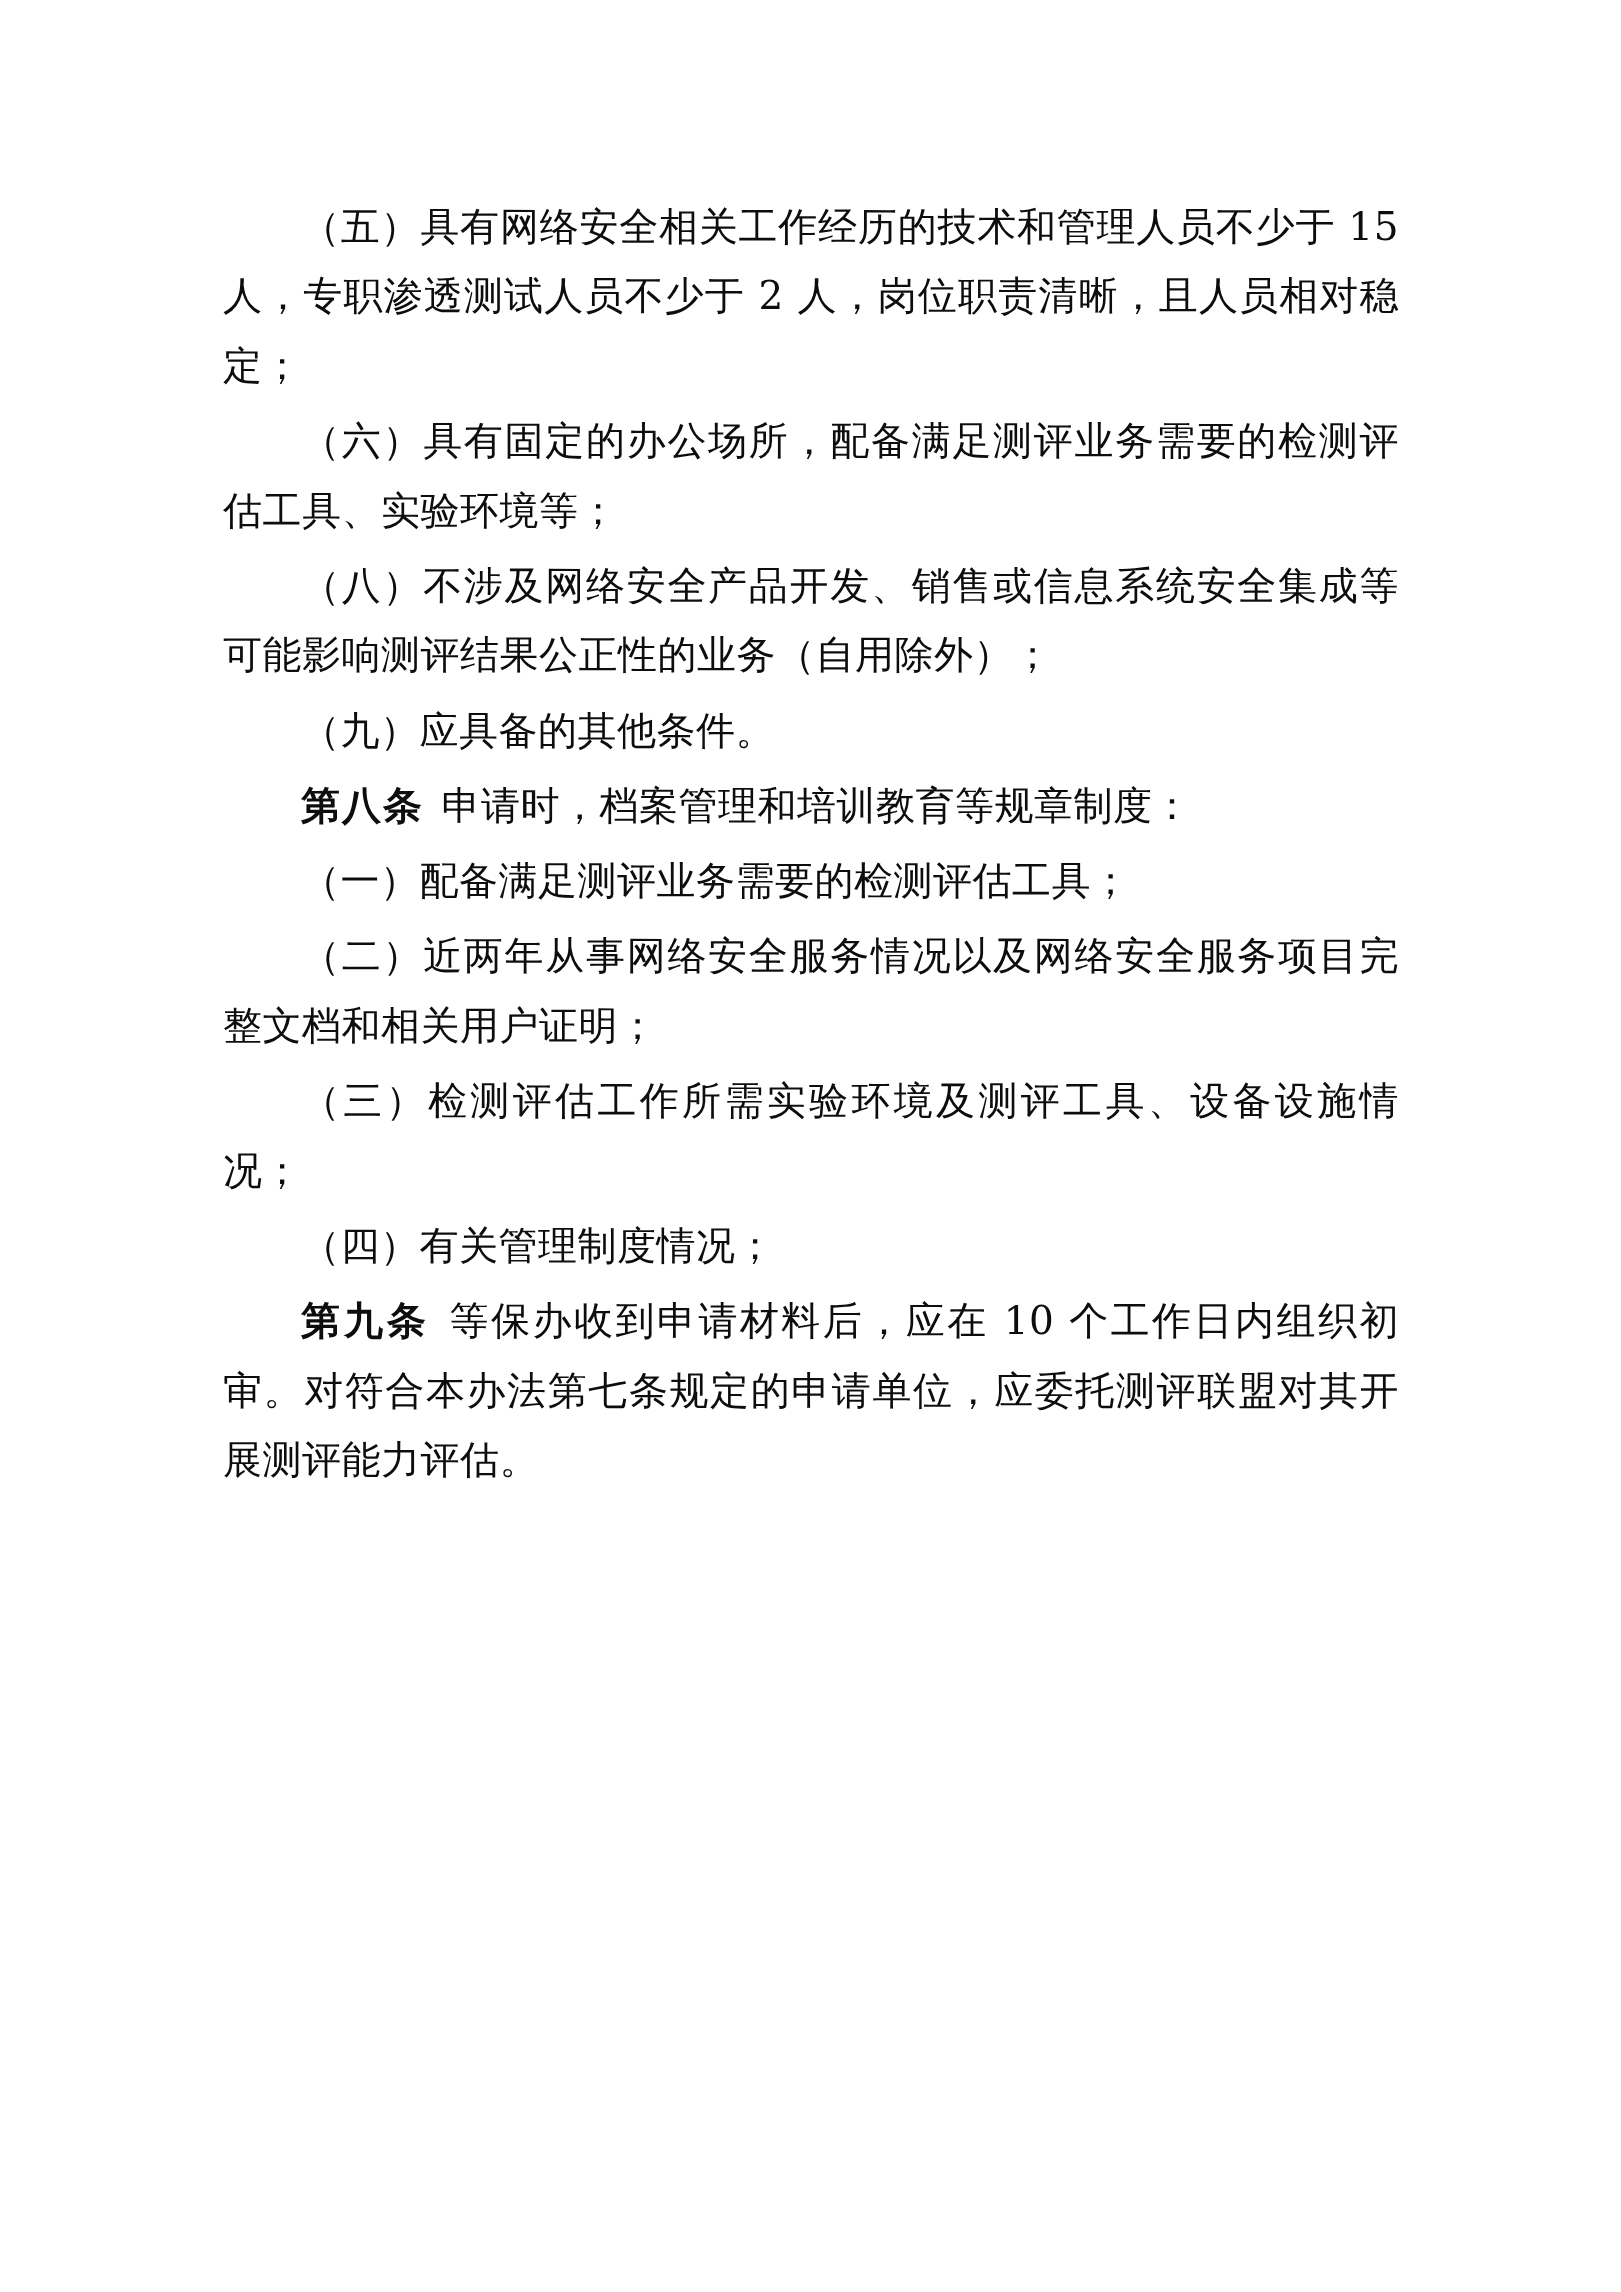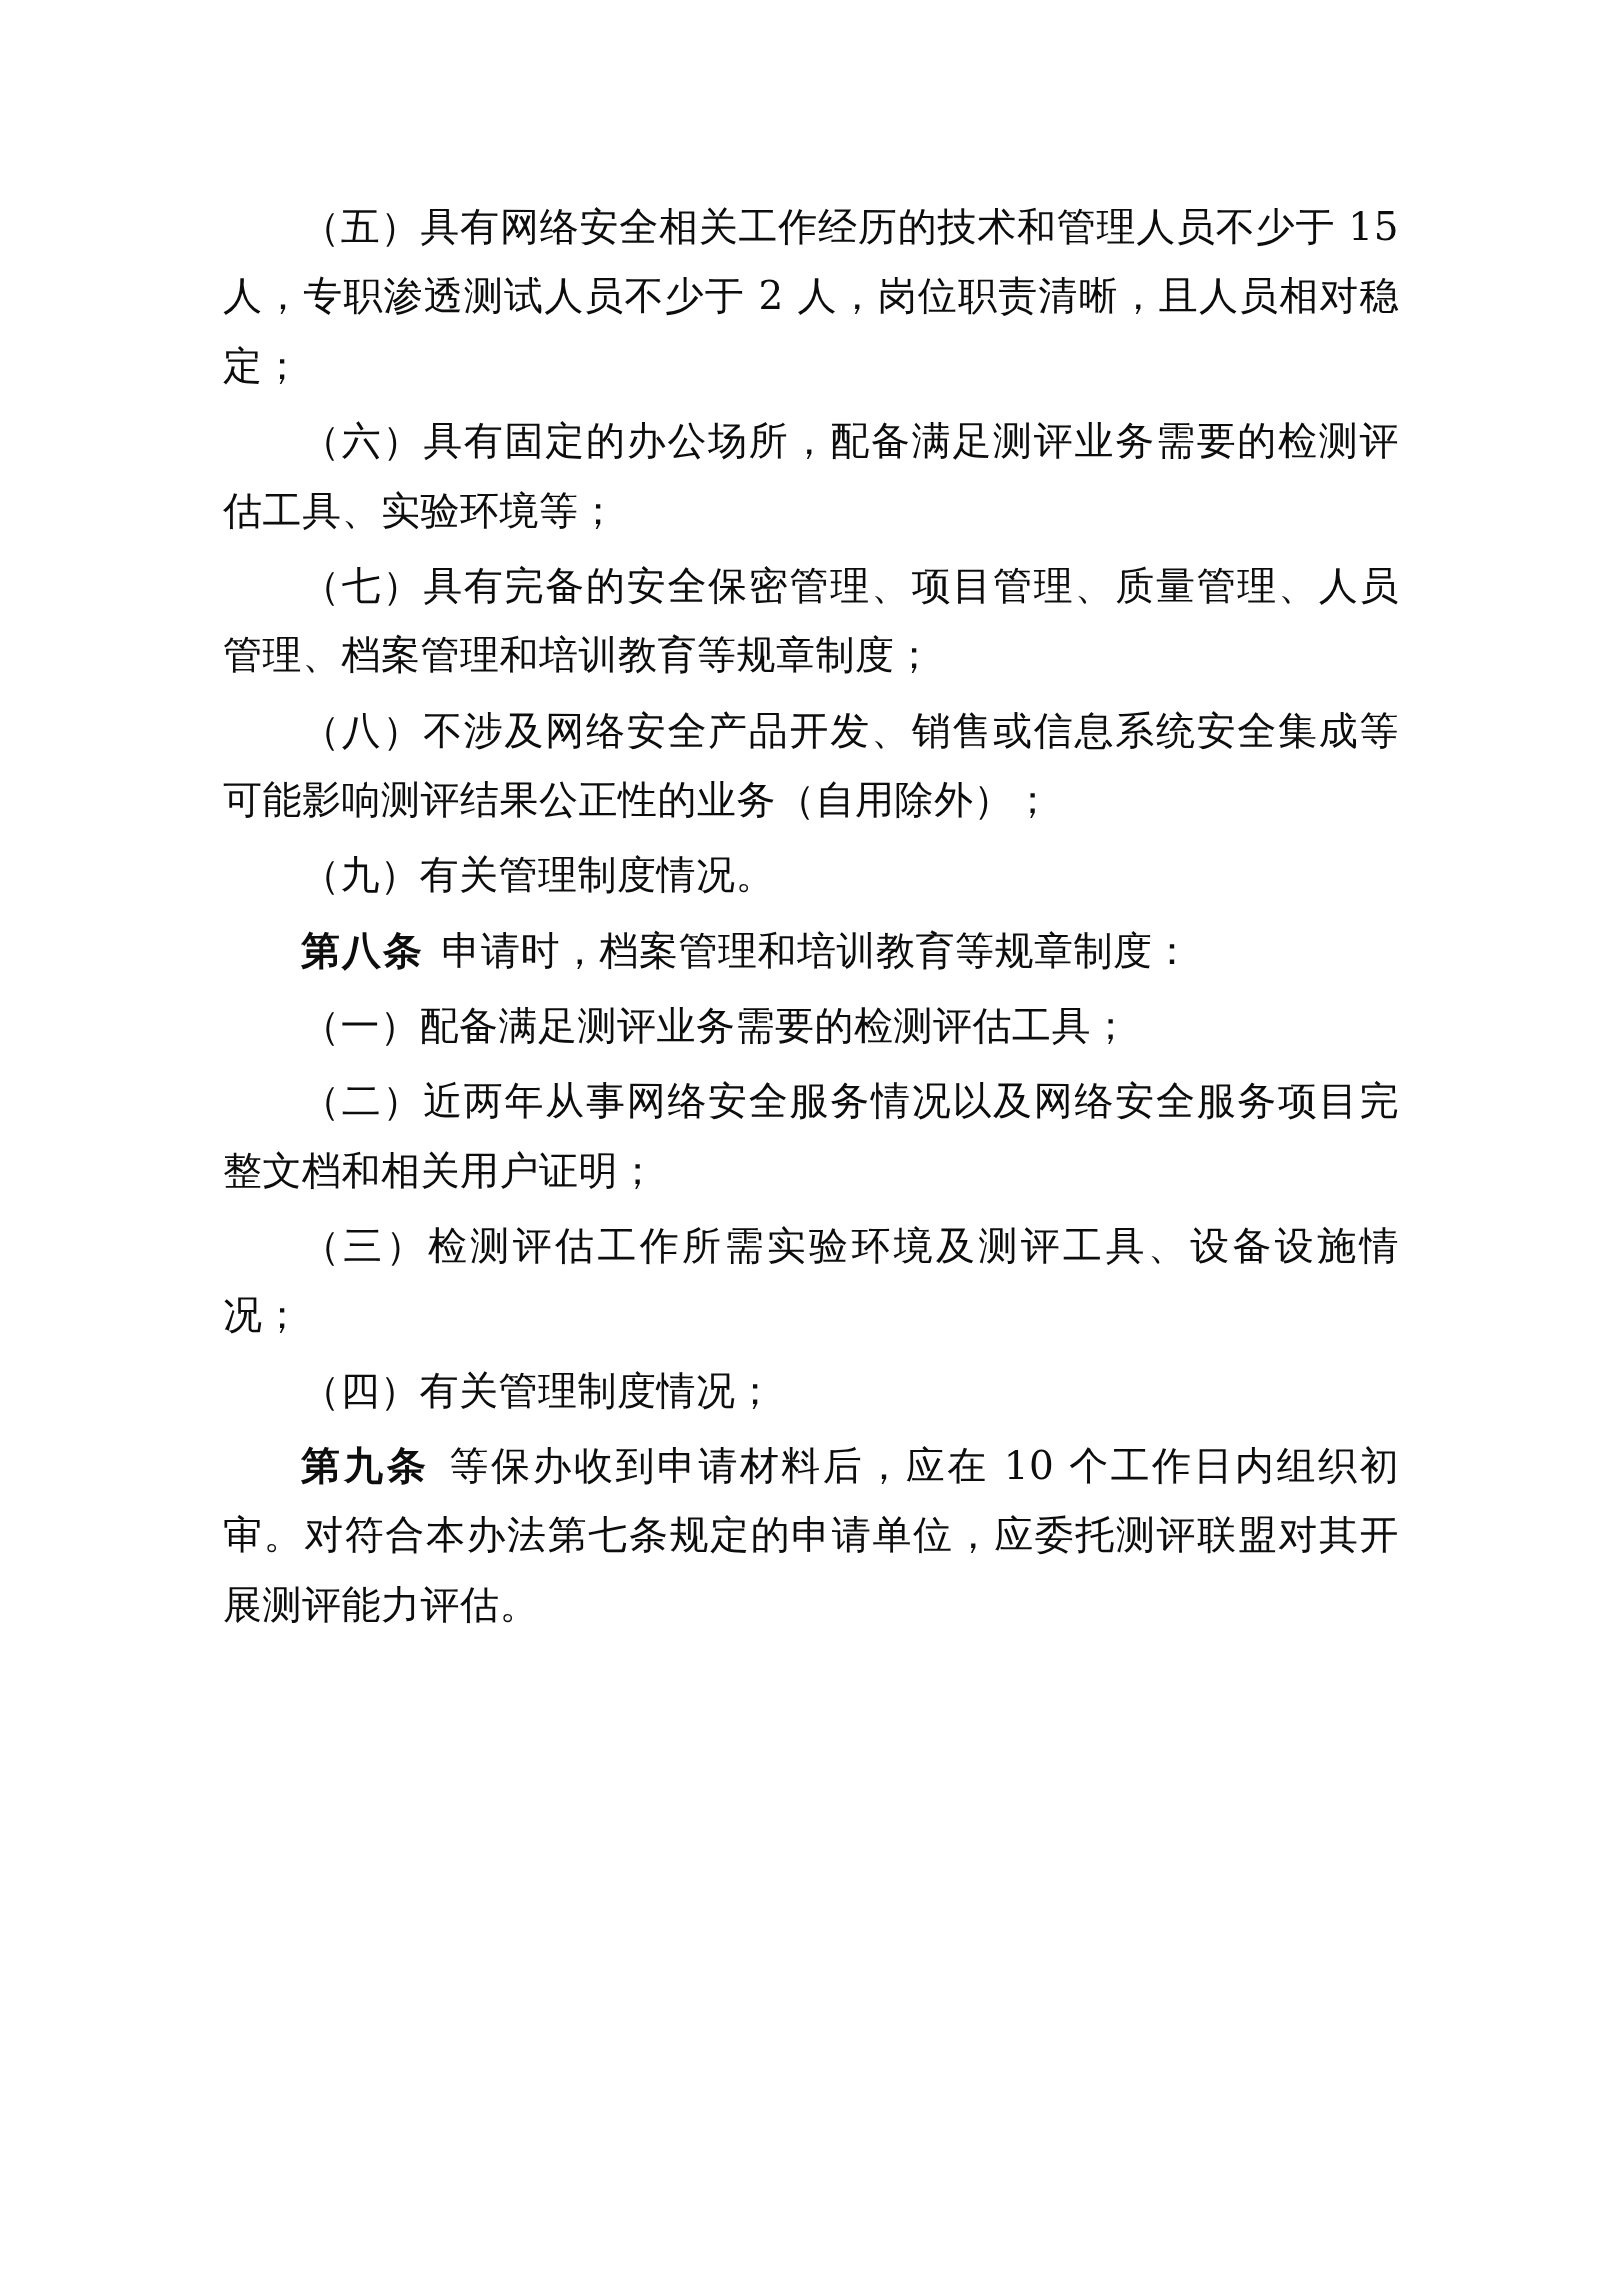--- a/index.html
+++ b/index.html
@@ -54,25 +54,24 @@
 </head>
 <body>
 
 <div class="page">
   <div class="content">
 
     <p class="para">（五）具有网络安全相关工作经历的技术和管理人员不少于 15 人，专职渗透测试人员不少于 2 人，岗位职责清晰，且人员相对稳定；</p>
 
     <p class="para">（六）具有固定的办公场所，配备满足测评业务需要的检测评估工具、实验环境等；</p>
 
-    <p class="para">（七）具有完备的安全保密管理、项目管理、质量管理、人员管理、档案管理和培训教育等规章制度；</p>
 
     <p class="para">（八）不涉及网络安全产品开发、销售或信息系统安全集成等可能影响测评结果公正性的业务（自用除外）；</p>
 
-    <p class="para">（九）有关管理制度情况。</p>
+    <p class="para">（九）应具备的其他条件。</p>
 
     <p class="para">
       <span class="art">第八条</span><span class="art-gap"></span><span>申请时，档案管理和培训教育等规章制度：</span>
     </p>
 
     <p class="para">（一）配备满足测评业务需要的检测评估工具；</p>
 
     <p class="para">（二）近两年从事网络安全服务情况以及网络安全服务项目完整文档和相关用户证明；</p>
 
     <p class="para">（三）检测评估工作所需实验环境及测评工具、设备设施情况；</p>

